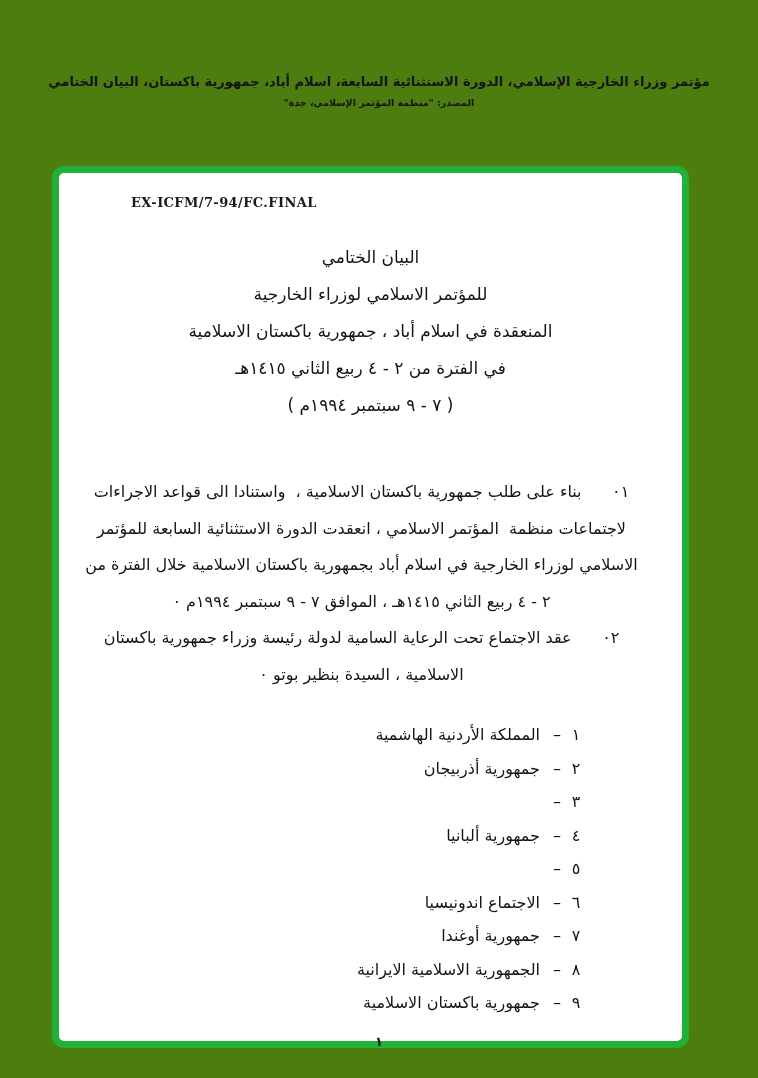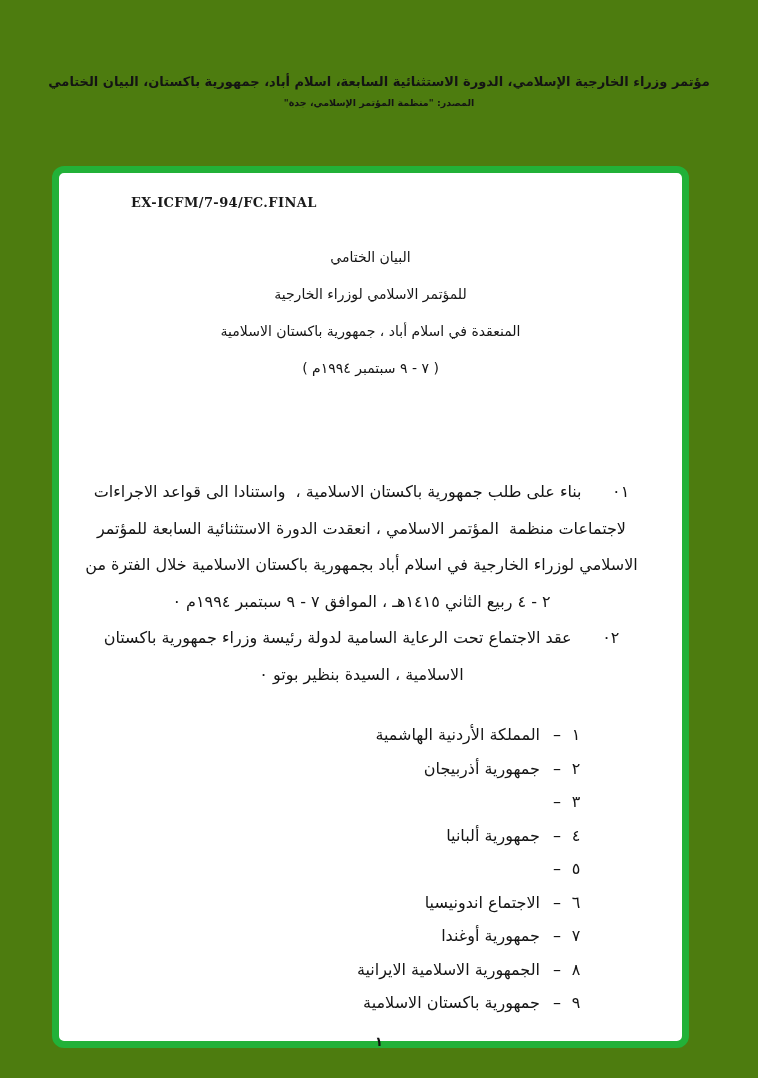--- a/index.html
+++ b/index.html
@@ -61,21 +61,21 @@
     color: #1a1a1a;
   }
 
   .title-block {
     position: absolute;
     top: 66px;
     left: 0;
     right: 0;
     direction: rtl;
     text-align: center;
-    font-size: 14px;
+    font-size: 17px;
     line-height: 37px;
     color: #151515;
   }
 
   .body-text {
     position: absolute;
     top: 301px;
     right: 38px;
     left: 20px;
     direction: rtl;
@@ -130,20 +130,21 @@
   </div>
 
   <div class="doc-frame">
 
     <div class="doc-ref">EX-ICFM/7-94/FC.FINAL</div>
 
     <div class="title-block">
       <div>البيان الختامي</div>
       <div>للمؤتمر الاسلامي لوزراء الخارجية</div>
       <div>المنعقدة في اسلام أباد ، جمهورية باكستان الاسلامية</div>
+      <div>في الفترة من ٢ - ٤ ربيع الثاني ١٤١٥هـ</div>
       <div>( ٧ - ٩ سبتمبر ١٩٩٤م )</div>
     </div>
 
     <div class="body-text">
       <div class="pline">٠١      بناء على طلب جمهورية باكستان الاسلامية ،  واستنادا الى قواعد الاجراءات</div>
       <div class="pline">لاجتماعات منظمة  المؤتمر الاسلامي ، انعقدت الدورة الاستثنائية السابعة للمؤتمر</div>
       <div class="pline">الاسلامي لوزراء الخارجية في اسلام أباد بجمهورية باكستان الاسلامية خلال الفترة من</div>
       <div class="pline">٢ - ٤ ربيع الثاني ١٤١٥هـ ، الموافق ٧ - ٩ سبتمبر ١٩٩٤م ٠</div>
       <div class="pline">٠٢      عقد الاجتماع تحت الرعاية السامية لدولة رئيسة وزراء جمهورية باكستان</div>
       <div class="pline">الاسلامية ، السيدة بنظير بوتو ٠</div>

